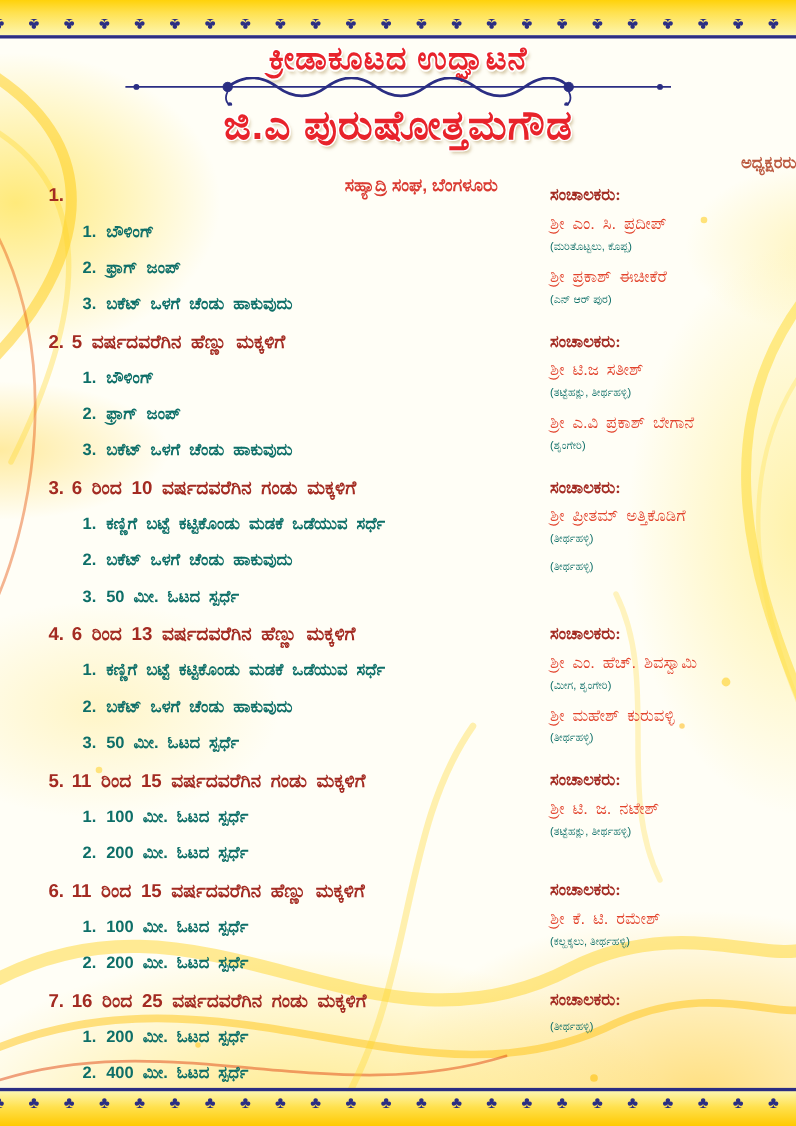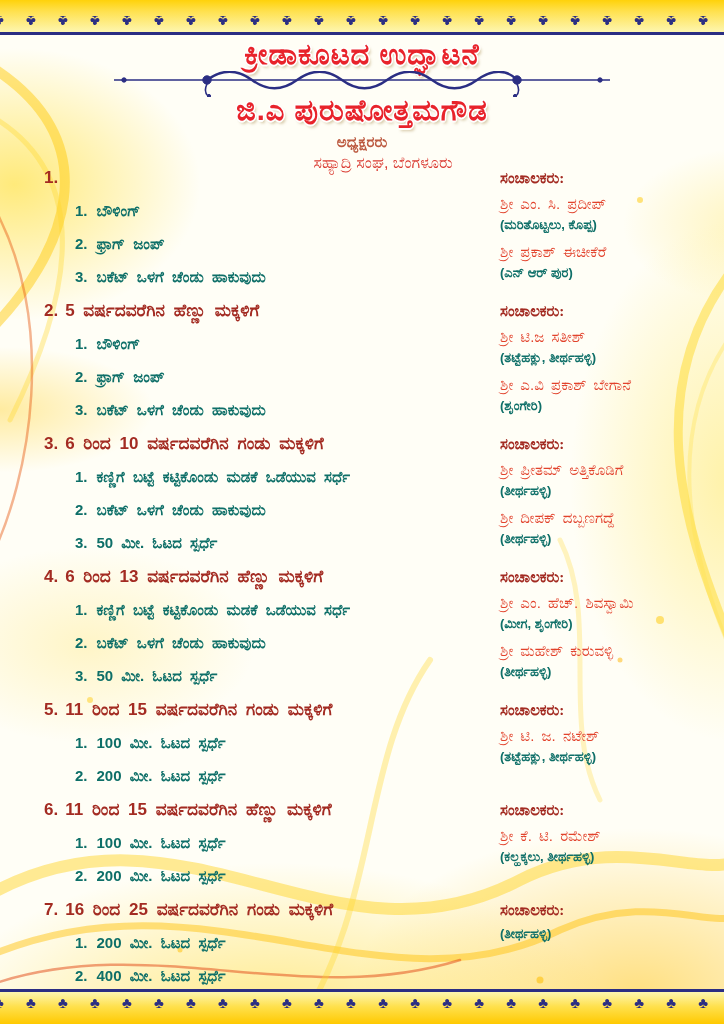--- a/index.html
+++ b/index.html
@@ -31,35 +31,35 @@
 
   
   header { position:absolute; top:38px; left:0; right:0; text-align:center; }
   .outlined {
     color:#e8232b; font-weight:bold;
     text-shadow:-1.5px 0 #fff,1.5px 0 #fff,0 -1.5px #fff,0 1.5px #fff,
       -1px -1px #fff,1px 1px #fff,-1px 1px #fff,1px -1px #fff,2px 3px 3px rgba(130,90,0,.35);
   }
   .main-title { font-size:29px; letter-spacing:1px; }
   .divider-wrap { margin:-1px auto -3px; width:500px; height:26px; }
-  .chief-name { font-size:29px; letter-spacing:1px; }
-  .designation { margin-top:5px; color:#bc5a40; font-size:15px; font-weight:bold; }
-  .organization { margin-top:3px; color:#da3b32; font-size:16px; font-weight:normal;padding-left:42px; }
+  .chief-name { font-size:37px; letter-spacing:1px; }
+  .designation { margin-top:5px; color:#bc5a40; font-size:15px; font-weight:bold;text-align:right; }
+  .organization { margin-top:3px; color:#da3b32; font-size:16px; font-weight:bold;padding-left:42px; }
 
   
   .sections { position:absolute; top:166px; left:44px; right:12px; }
   .section { display:grid; grid-template-columns:1fr 212px; column-gap:8px; margin-bottom:6px; }
   .section-head { color:#a32b22; font-size:17px; font-weight:bold; line-height:24px;
     margin-bottom:4px; word-spacing:4px; display:flex; gap:7px; }
   .event { color:#0e6f68; font-size:15px; font-weight:bold; line-height:33px;
     padding-left:31px; word-spacing:4px; display:flex; gap:9px; }
   .coord-label { color:#a32b22; font-size:15px; font-weight:bold; line-height:24px; margin-bottom:3px;font-family:Liberation Serif, serif; }
   .coord-name { color:#e2432b; font-size:15px; font-weight:normal; line-height:21px; word-spacing:3px;
     text-shadow:0 0 1px rgba(255,255,255,.8); }
-  .coord-place { color:#0e6f68; font-size:13px; font-weight:bold; line-height:17px; margin:2px 0 8px; }
+  .coord-place { color:#0e6f68; font-size:10px; font-weight:normal; line-height:17px; margin:2px 0 8px; }
 </style>
 </head>
 <body>
 
 <div class="page">
 
   <svg class="bg-art" width="724" height="1024" viewBox="0 0 724 1024">
     <g fill="none" stroke-linecap="round">
       <path d="M-20 60 C120 140 60 260 -10 330" stroke="rgba(255,200,0,.45)" stroke-width="10"></path>
       <path d="M-20 110 C100 170 70 300 10 420" stroke="rgba(255,215,40,.35)" stroke-width="5"></path>
@@ -201,21 +201,20 @@
           </div>
     </div>
     <div class="sec-right">
       <div class="coord-label">ಸಂಚಾಲಕರು:</div>
       <div class="coords">
             <div>
               <div class="coord-name">ಶ್ರೀ ಪ್ರೀತಮ್ ಅತ್ತಿಕೊಡಿಗೆ</div>
               <div class="coord-place">(ತೀರ್ಥಹಳ್ಳಿ)</div>
             </div>
             <div>
-              <div class="coord-name">ಶ್ರೀ ದೀಪಕ್ ದಬ್ಬಣಗದ್ದೆ</div>
               <div class="coord-place">(ತೀರ್ಥಹಳ್ಳಿ)</div>
             </div>
           </div>
     </div>
   </section>
 
   <section class="section">
     <div class="sec-left">
       <div class="section-head">
         <span>4.</span>

